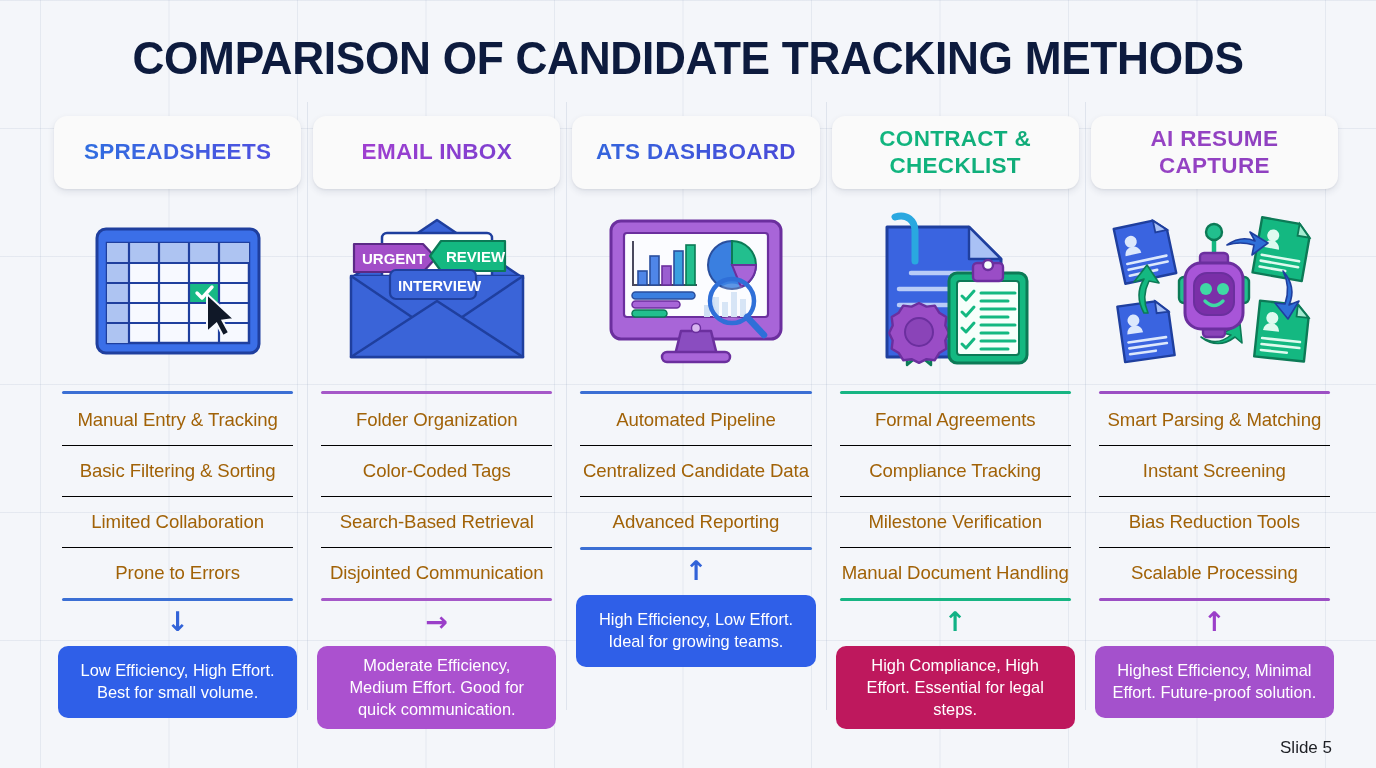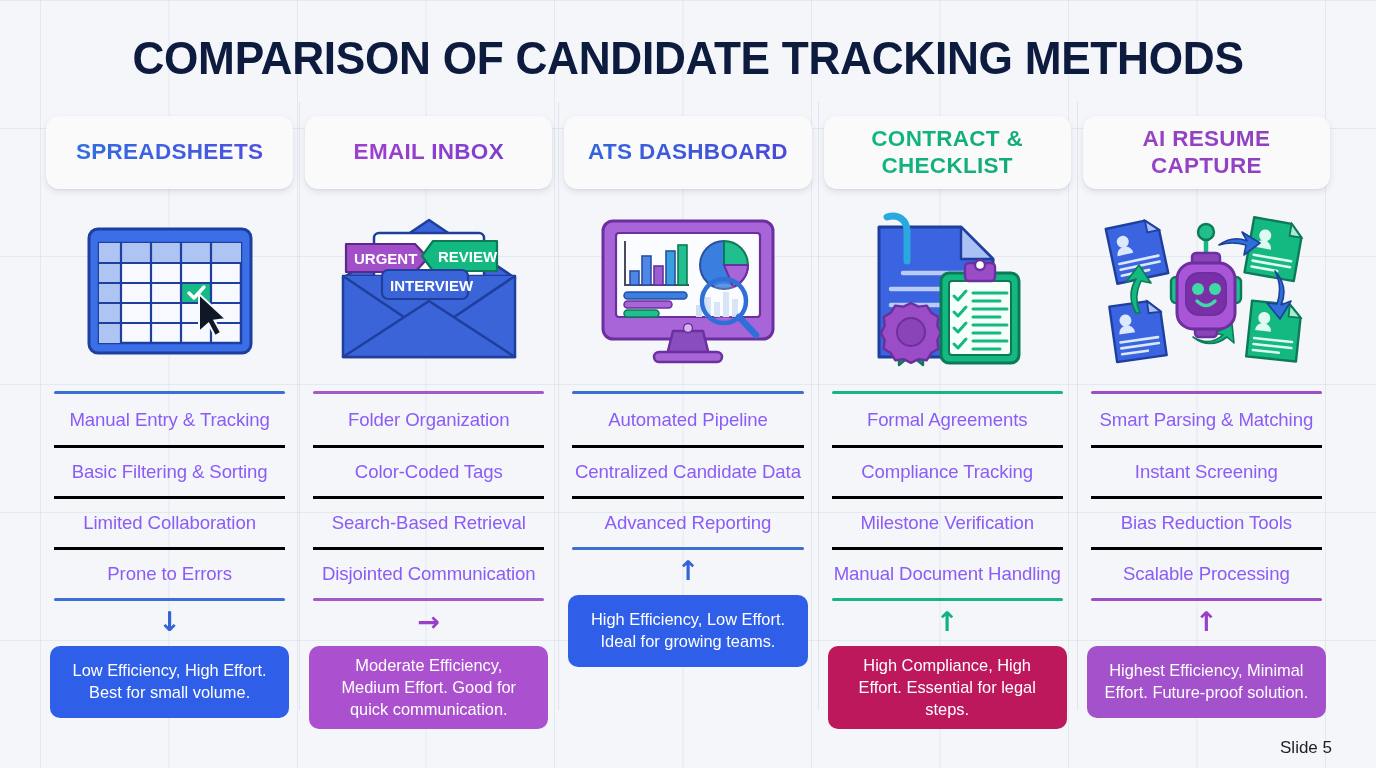--- a/index.html
+++ b/index.html
@@ -35,21 +35,21 @@
     color: #0d1b3e;
     transform: scaleX(0.94);
     transform-origin: center;
     white-space: nowrap;
   }
 
   
   .columns {
     position: absolute;
     top: 112px;
-    left: 40px;
+    left: 48px;
     width: 1296px;
     height: 620px;
     display: flex;
   }
   .col {
     width: 259.2px;
     position: relative;
     display: flex;
     flex-direction: column;
     padding: 0 6px;
@@ -109,25 +109,25 @@
   
   .features { margin: 0 8px; }
   .feature {
     height: 51px;
     display: flex;
     align-items: center;
     justify-content: center;
     text-align: center;
     font-family: "Liberation Sans Narrow", "Liberation Sans", sans-serif;
     font-size: 18.6px;
-    color: #8b5cf6;
+    color: #a16207;
     letter-spacing: -0.1px;
     white-space: nowrap;
   }
-  .feature + .feature { border-top: 3px solid #000000; }
+  .feature + .feature { border-top: 1px solid #000000; }
 
   
   .arrow-area {
     height: 41px;
     display: flex;
     align-items: center;
     justify-content: center;
   }
   .arrow-glyph {
     font-size: 27px;

